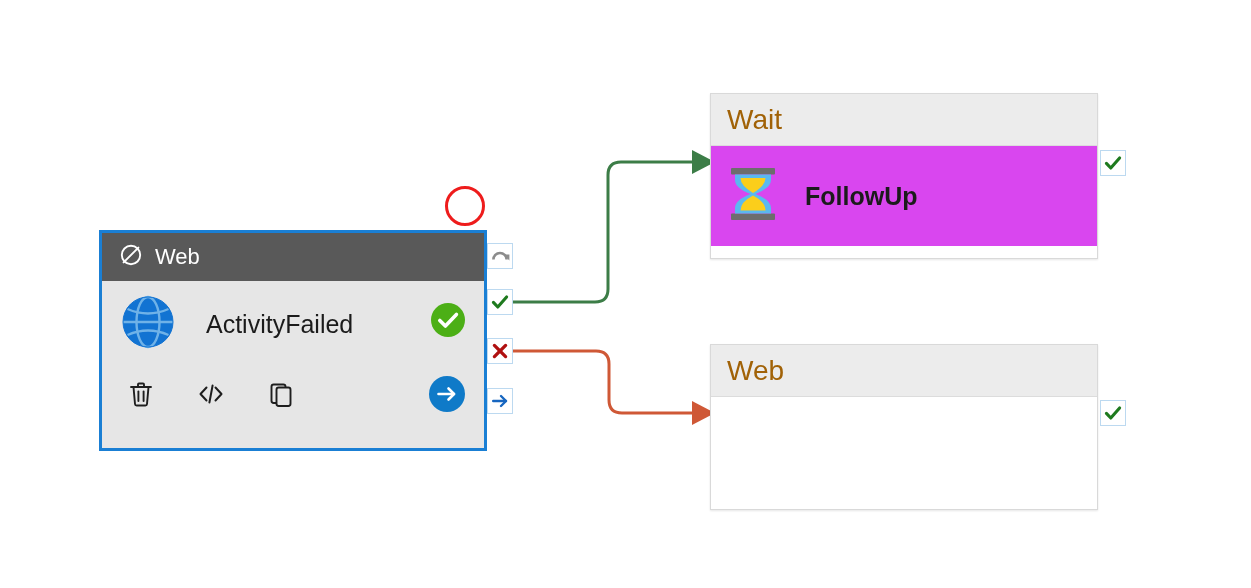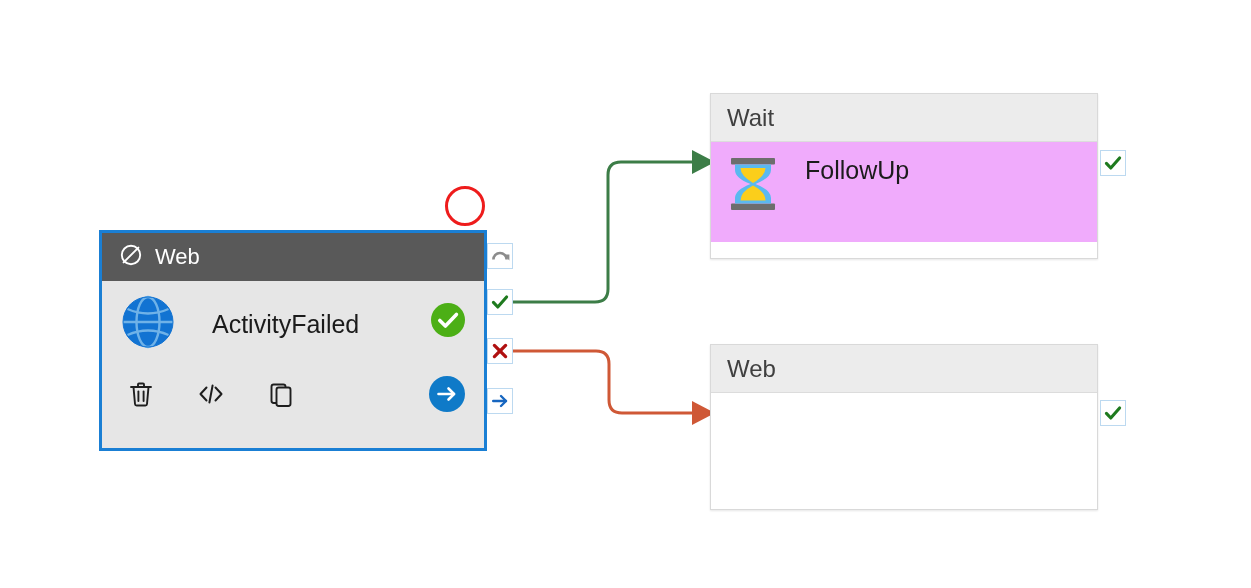--- a/index.html
+++ b/index.html
@@ -36,32 +36,34 @@
     background: #ffffff;
   }
 
   
   .node.plain {
     border: 1px solid #d9d9d9;
     box-shadow: 0 1px 2px rgba(0,0,0,0.10);
   }
   .node.plain .node-header {
     background: #ececec;
-    color: #404040;
-    font-size: 24px;
+    color: #a16207;
+    font-size: 28px;
     padding: 12px 16px 11px 16px;
     border-bottom: 1px solid #dcdcdc;
     line-height: 1;
   }
   .node.plain .node-body {
-    background: #f0abfc;
-    display: flex;
+    background: #d946ef;
+    display: flex;
+    align-items: center;
     padding: 14px 16px;
     height: 100px;
     box-sizing: border-box;
+    font-weight: bold;
   }
 
   
   .node.selected {
     border: 3px solid #1a7fd4;
     background: #e6e6e6;
   }
   .node.selected .node-header {
     background: #595959;
     color: #ffffff;
@@ -75,21 +77,20 @@
     box-sizing: border-box;
   }
   .node.selected .node-body {
     background: #e6e6e6;
     display: flex;
     align-items: center;
     padding: 12px 16px 8px 18px;
     height: 82px;
     box-sizing: border-box;
     position: relative;
-    gap: 6px;
   }
   .node.selected .node-toolbar {
     background: #e6e6e6;
     display: flex;
     align-items: center;
     padding: 0 18px 0 22px;
     height: 62px;
     box-sizing: border-box;
     gap: 36px;
   }

